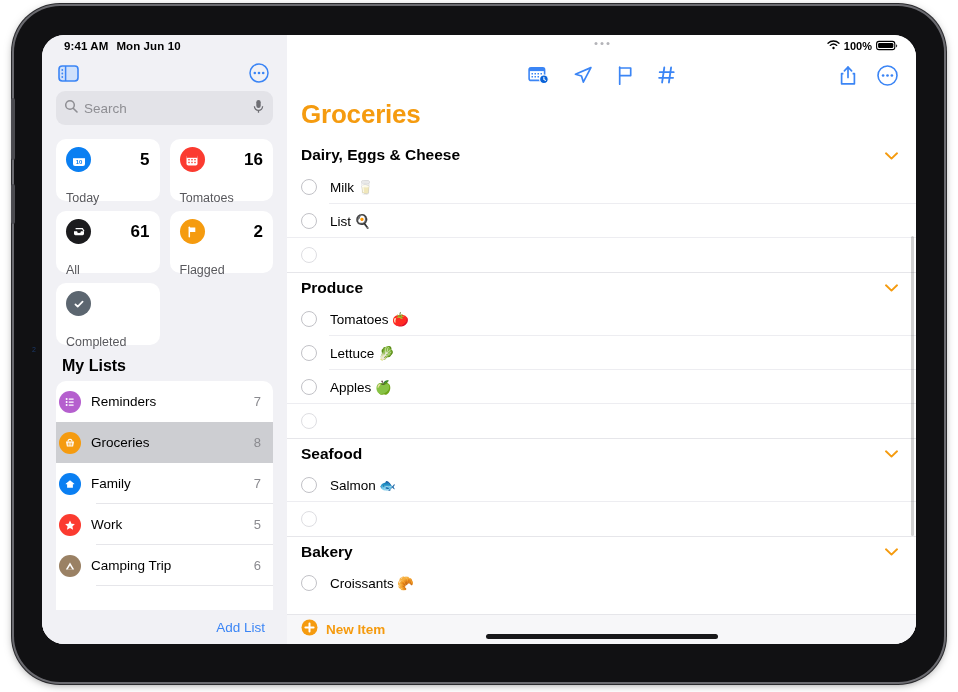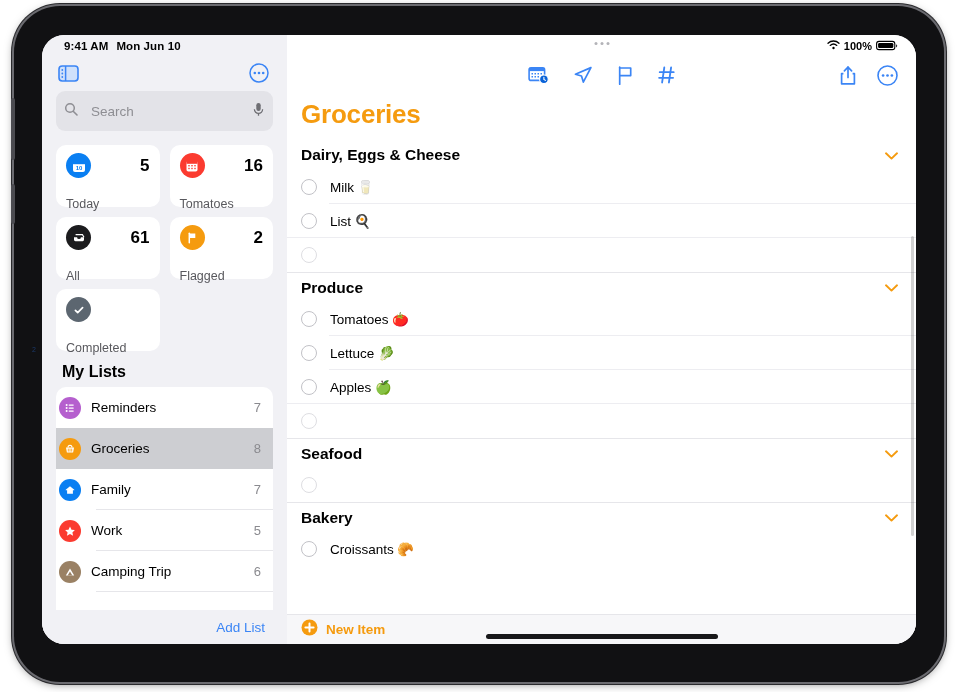--- a/index.html
+++ b/index.html
@@ -52,22 +52,22 @@
   }
   #sidebar-toolbar {
     height: 36px;
     display: flex; align-items: center; justify-content: space-between;
     padding: 0 18px 0 16px;
   }
   .sb-icon-btn { cursor: pointer; line-height: 0; }
 
   #search-wrap { padding: 0 14px; }
   #search-field {
-    height: 40px; background: #e3e3e8; border-radius: 9px;
-    display: flex; align-items: center; gap: 13px;
+    height: 34px; background: #e3e3e8; border-radius: 9px;
+    display: flex; align-items: center; gap: 6px;
     padding: 0 8px;
   }
   #search-placeholder { color: #8e8e93; font-size: 13.5px; flex: 1; }
 
   
   #smart-grid {
     padding: 14px 14px 0 14px;
     display: grid;
     grid-template-columns: 1fr 1fr;
     gap: 10px 10px;
@@ -546,20 +546,25 @@
 
         <div class="section-header">
           <span class="section-title">Seafood</span>
           <span class="chev">
             <svg width="13" height="8" viewBox="0 0 13 8">
                 <path d="M1 1.3l5.5 5.3L12 1.3" fill="none" stroke="#f59b0f" stroke-width="1.9" stroke-linecap="round" stroke-linejoin="round"></path>
               </svg>
           </span>
         </div>
         <div class="item-row">
+          <span class="item-circle"></span>
+          <span class="item-text">Salmon 🐟</span>
+          <span class="item-sep full"></span>
+        </div>
+        <div class="item-row">
           <span class="item-circle faint"></span>
           <span class="item-text"></span>
         </div>
 
         <div class="section-header">
           <span class="section-title">Bakery</span>
           <span class="chev">
             <svg width="13" height="8" viewBox="0 0 13 8">
                 <path d="M1 1.3l5.5 5.3L12 1.3" fill="none" stroke="#f59b0f" stroke-width="1.9" stroke-linecap="round" stroke-linejoin="round"></path>
               </svg>

